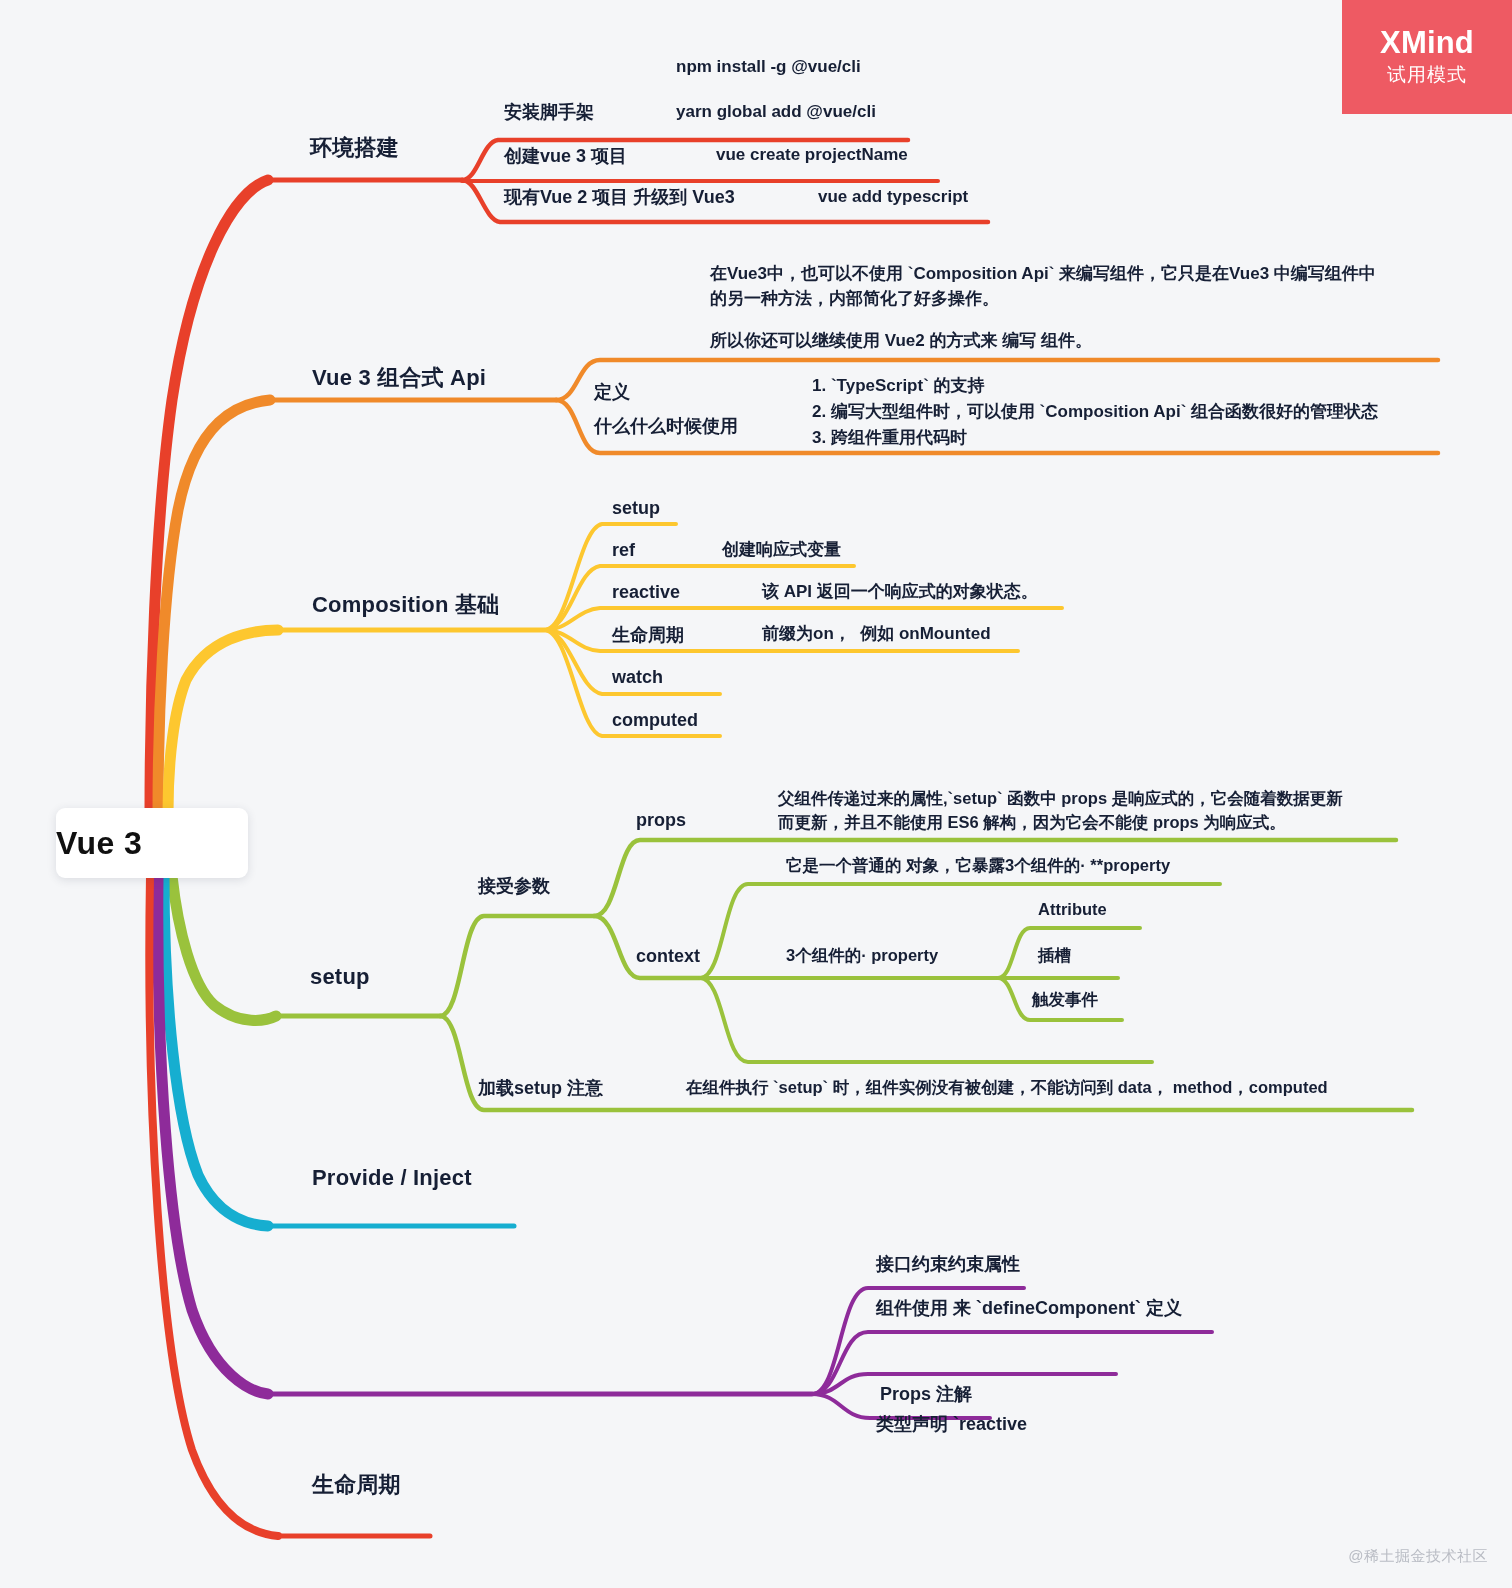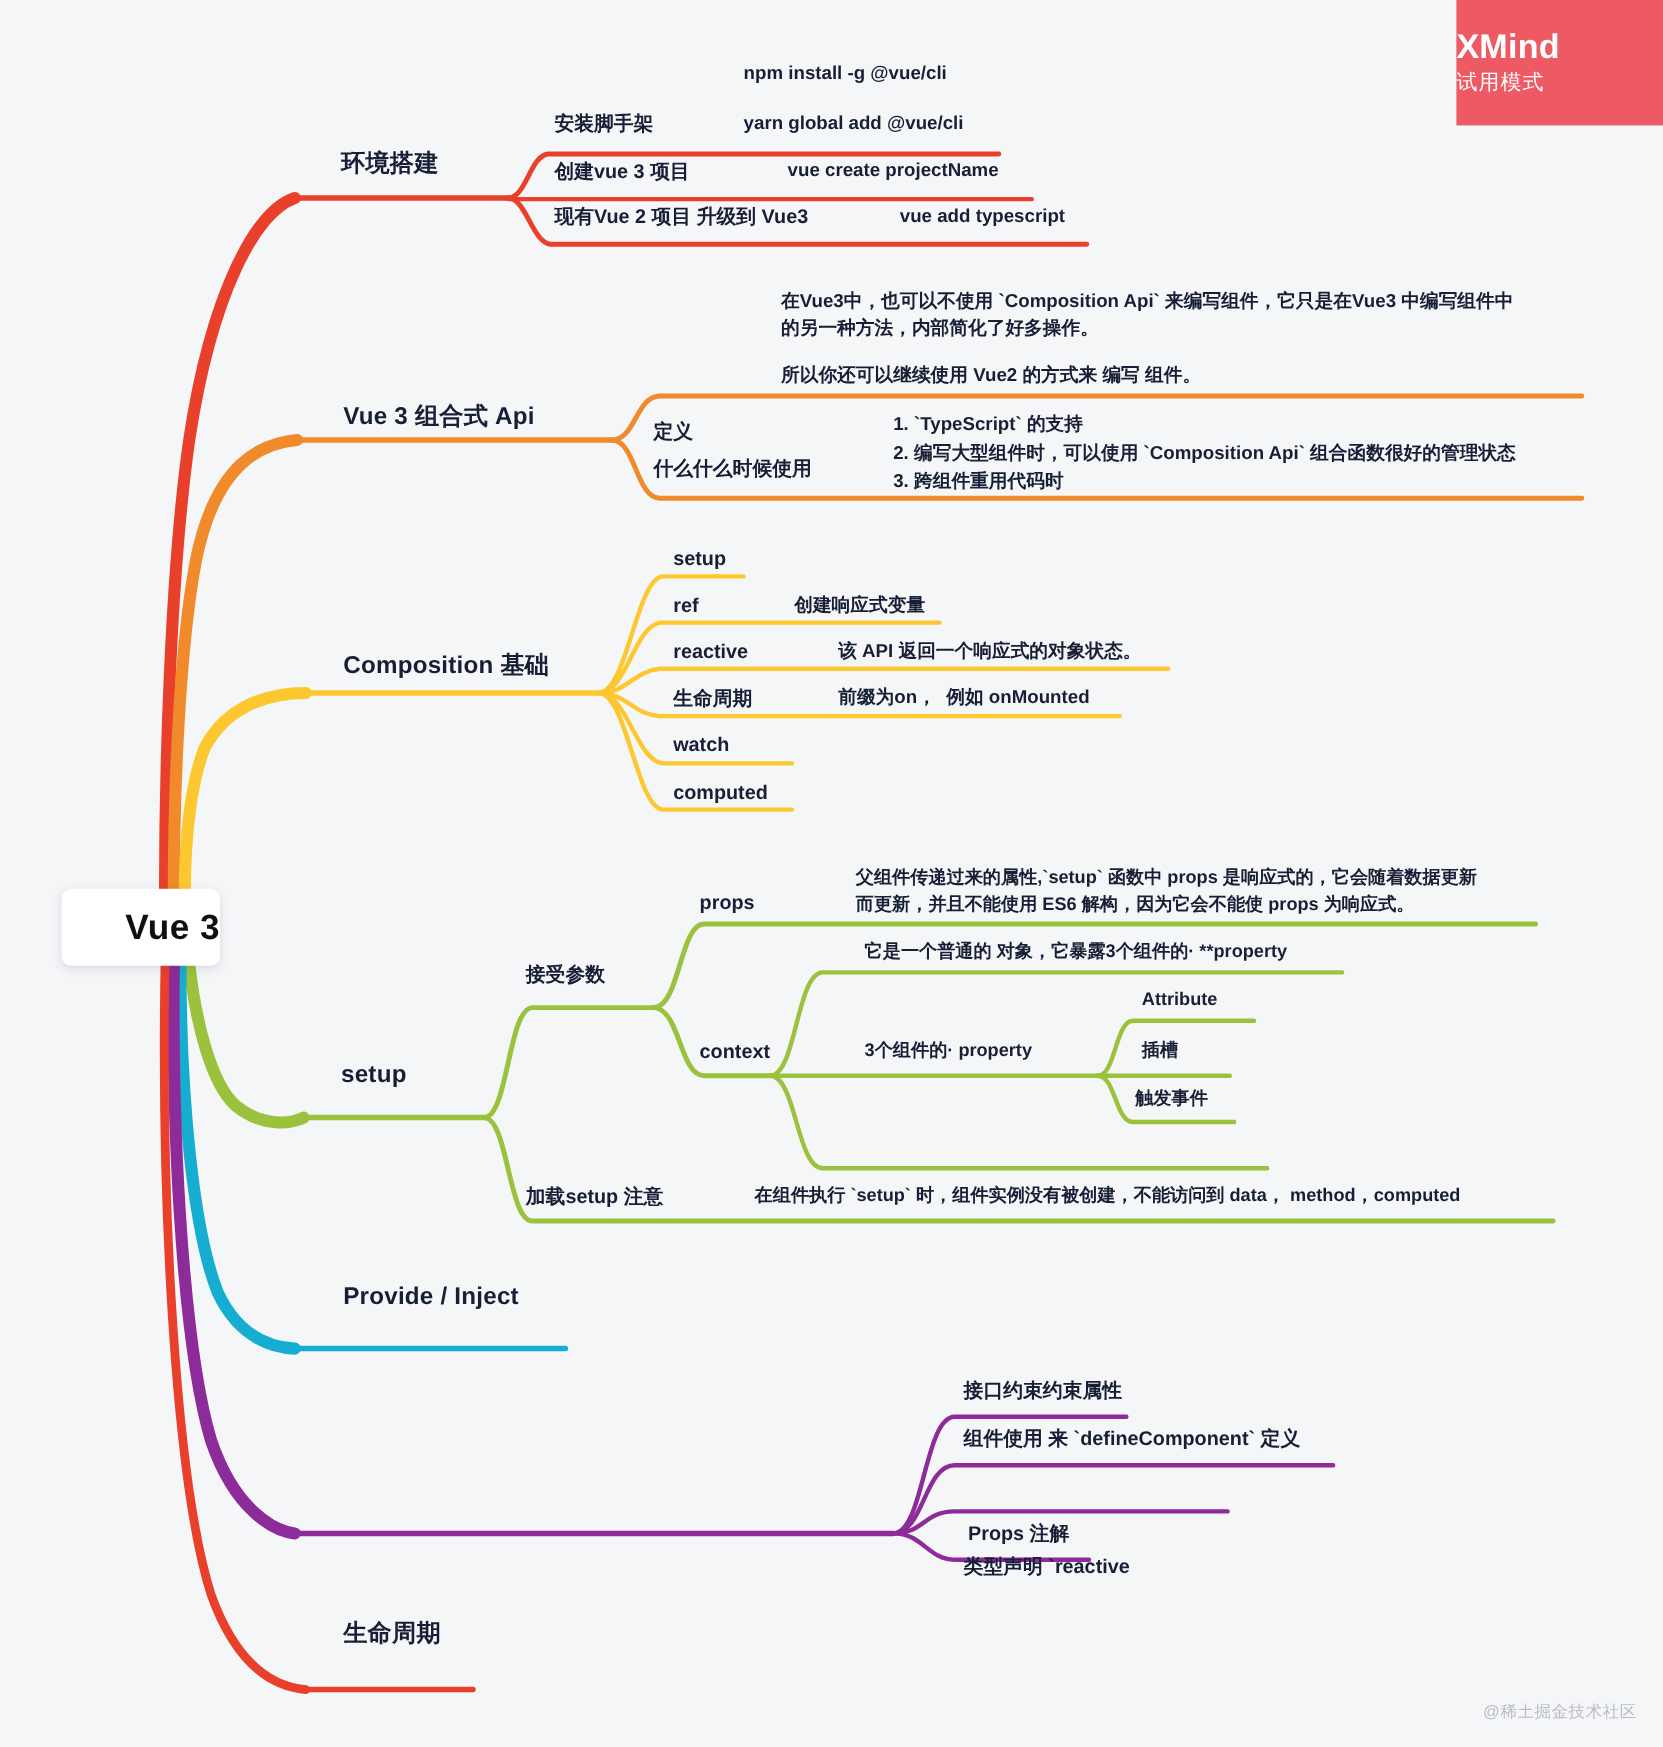--- a/index.html
+++ b/index.html
@@ -27,50 +27,50 @@
     position: absolute;
     color: #161f35;
     font-weight: bold;
     white-space: pre;
     line-height: 1.34;
   }
   
   #root-node {
     position: absolute;
     left: 56px; top: 808px;
-    width: 144px; height: 70px;
+    width: 192px; height: 70px;
     background: #ffffff;
     border-radius: 9px;
     box-shadow: 0 2px 10px rgba(40,50,70,0.13);
     display: flex;
     align-items: center;
-    justify-content: flex-end;
+    justify-content: flex-start;
     z-index: 5;
   }
   #root-node .rlabel {
     font-size: 32px;
     font-weight: bold;
     color: #101010;
     letter-spacing: 0.4px;
   }
   
   .lvl1 { font-size: 22px; letter-spacing: 0.2px; }
   .lvl2 { font-size: 18px; }
   .lvl3 { font-size: 17px; }
   .lvl3b { font-size: 16.5px; }
 
   
   #xmind-badge {
     position: absolute;
     right: 0px; top: 0px;
-    width: 188px; height: 114px;
+    width: 170px; height: 114px;
     background: #ee5a63;
     display: flex;
     flex-direction: column;
-    align-items: flex-start;
+    align-items: center;
     justify-content: center;
     z-index: 10;
   }
   #xmind-badge .xm-title {
     color: #ffffff;
     font-size: 31px;
     font-weight: bold;
     letter-spacing: 0.2px;
     line-height: 1.08;
   }

